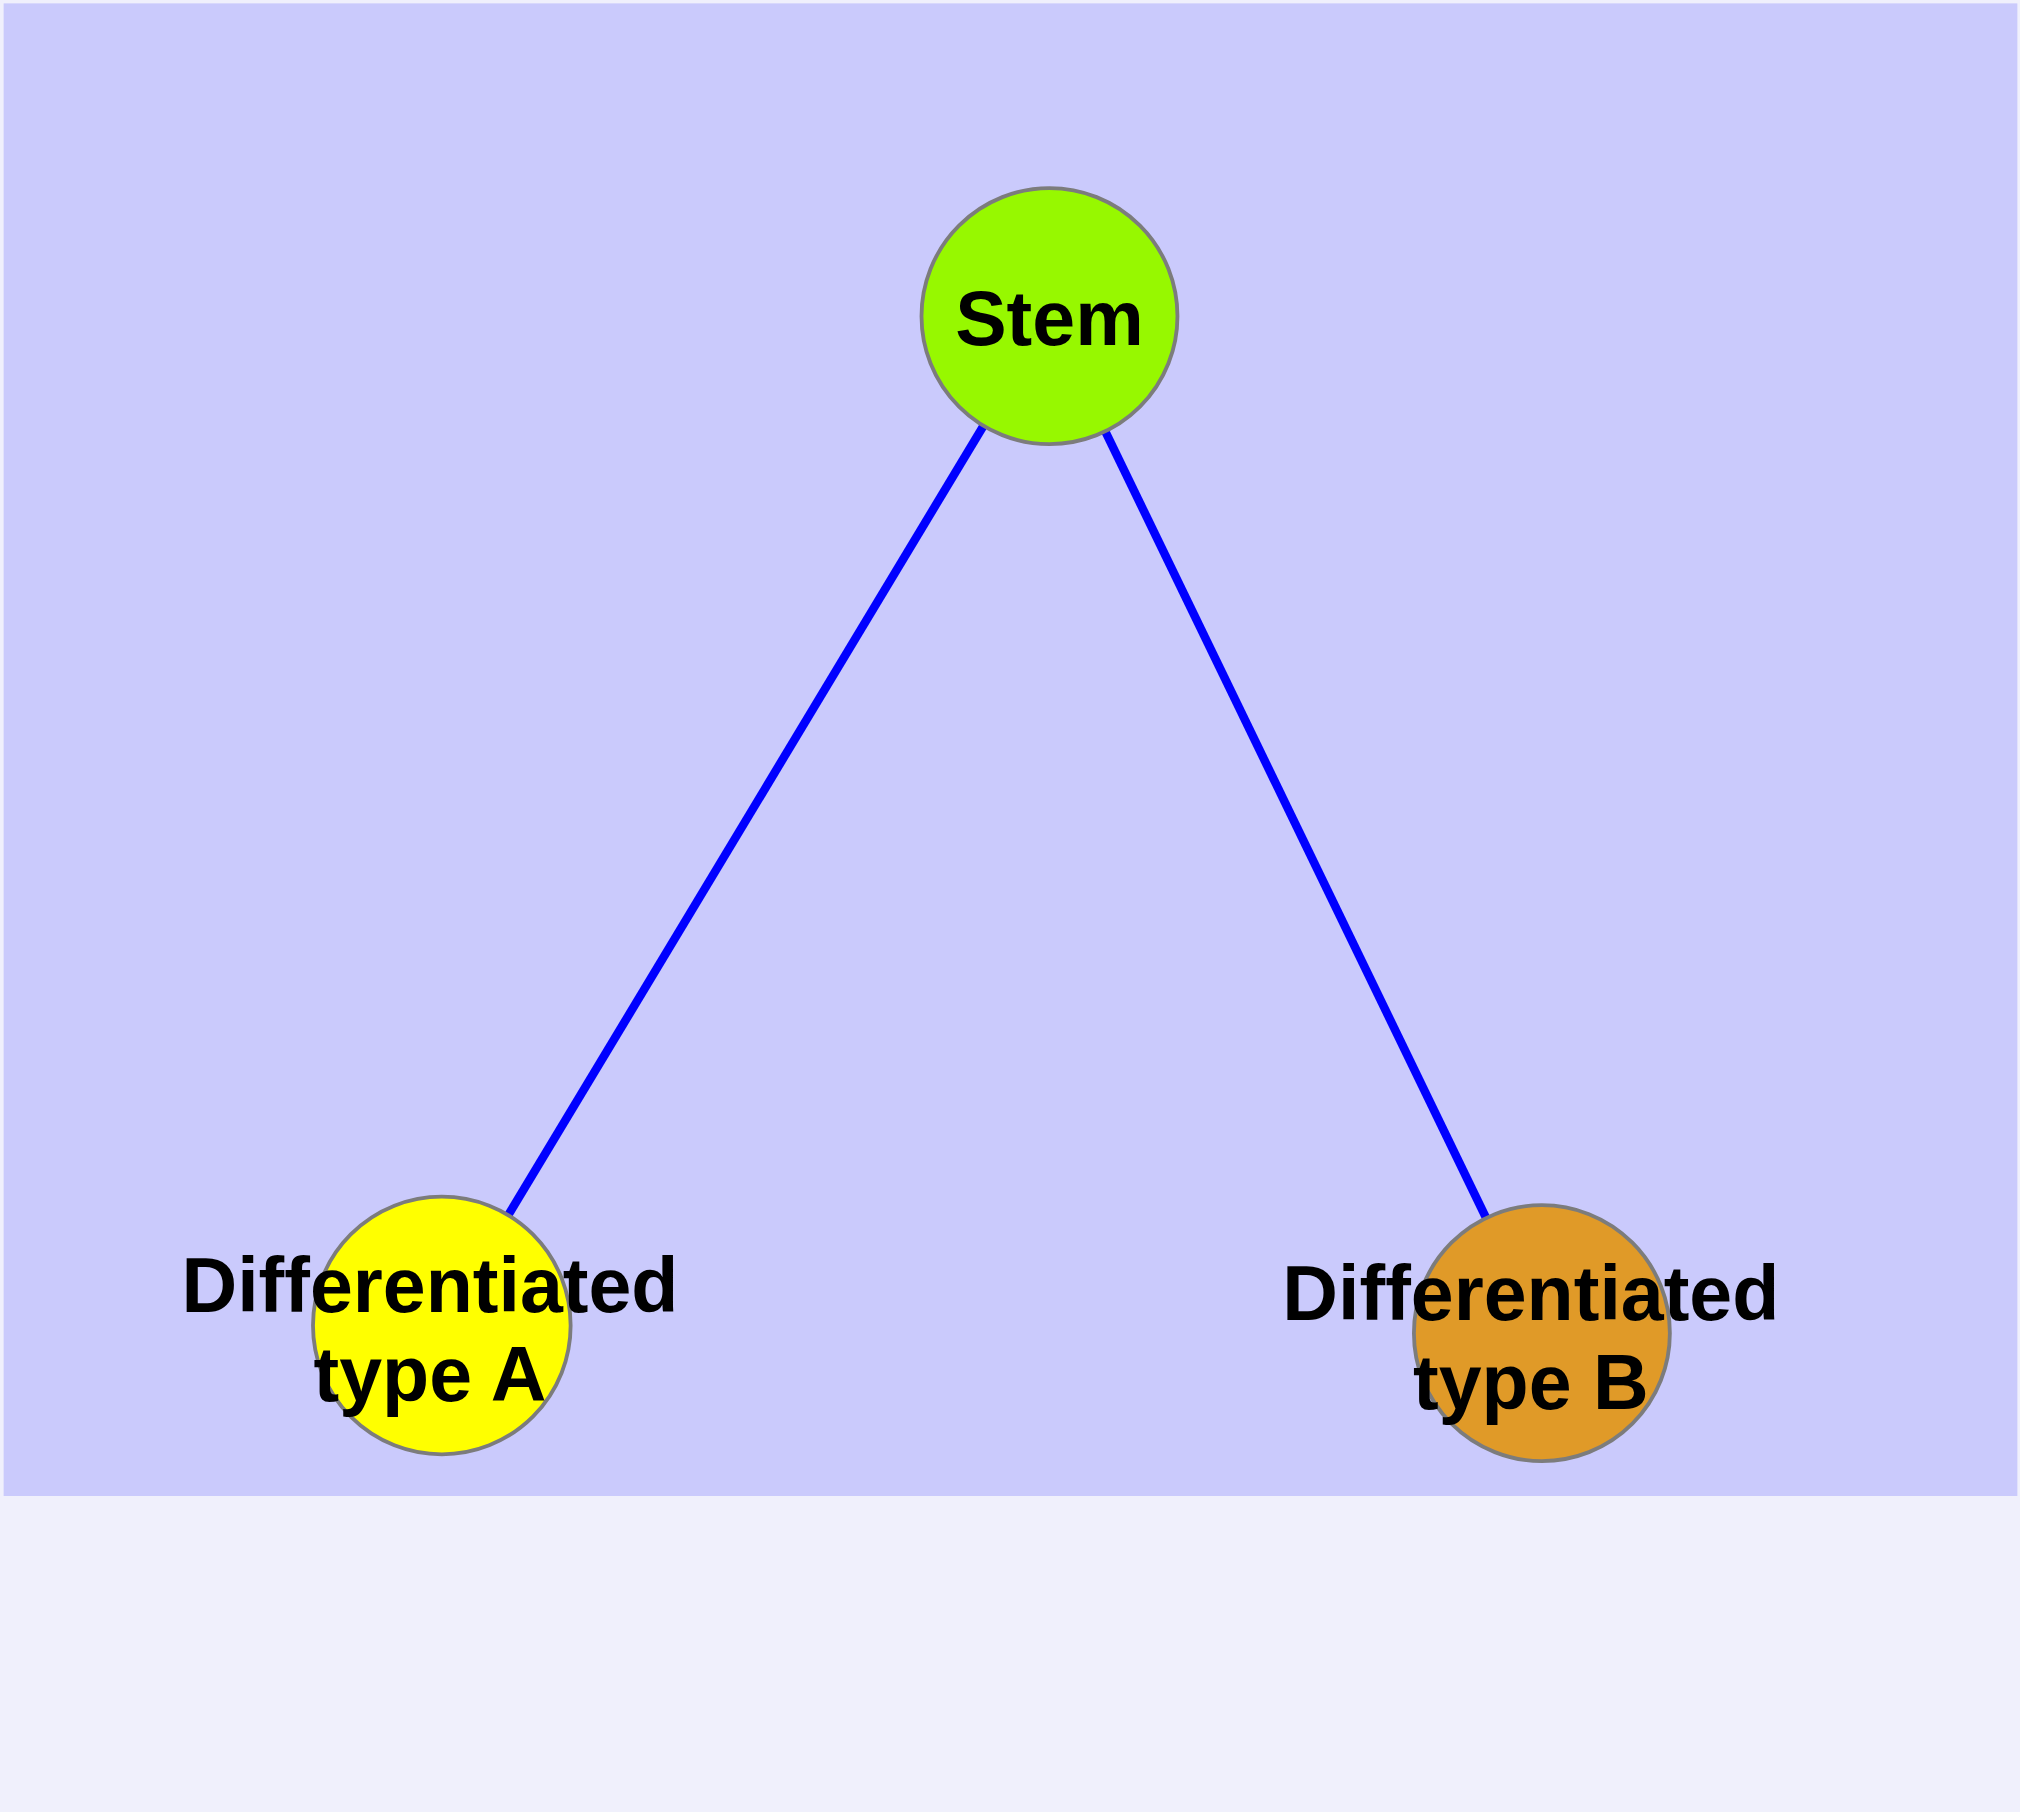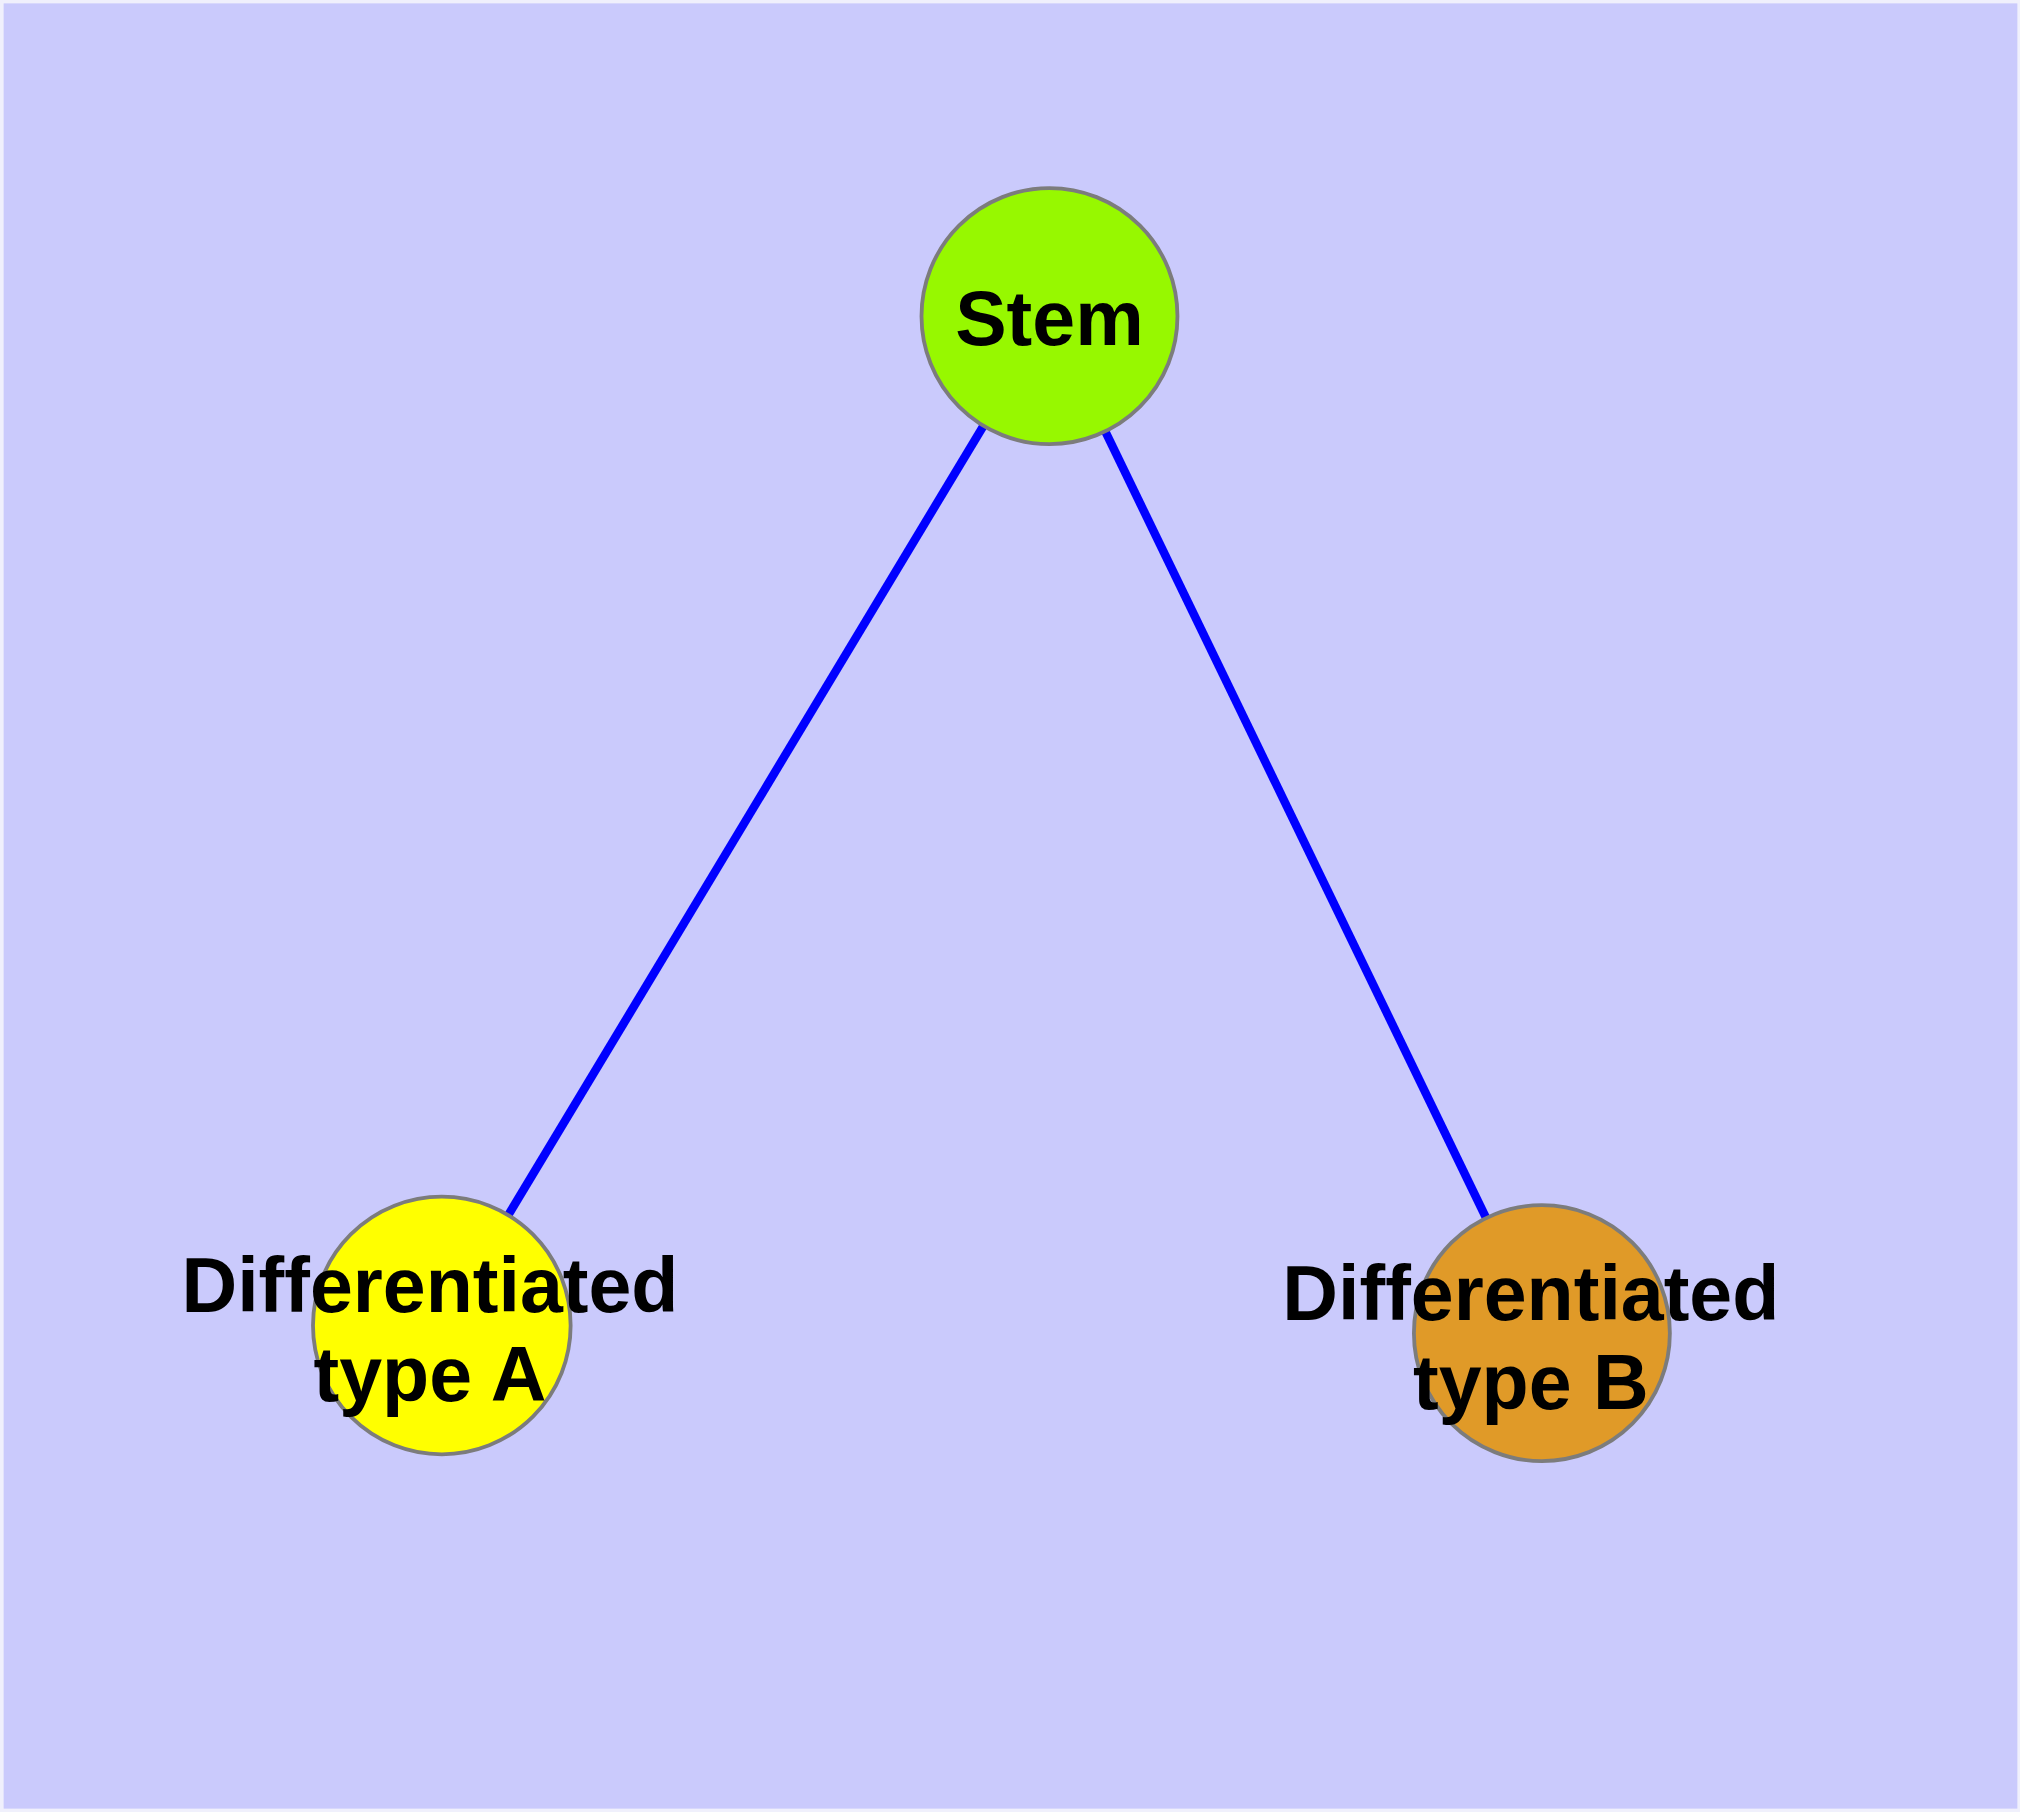--- a/index.html
+++ b/index.html
@@ -3,21 +3,21 @@
 <meta charset="utf-8">
 <title>Diagram</title>
 <style>
   html, body {
     margin: 0;
     padding: 0;
     background: #F0F0FC;
   }
   .canvas-wrap {
     width: 2021px;
-    height: 1812px;
+    height: 1496px;
   }
   svg { display: block; }
   .edges line {
     stroke-width: 10px;
     stroke-linecap: butt;
   }
   .nodes circle {
     stroke-width: 4.5px;
   }
   .labels text {

